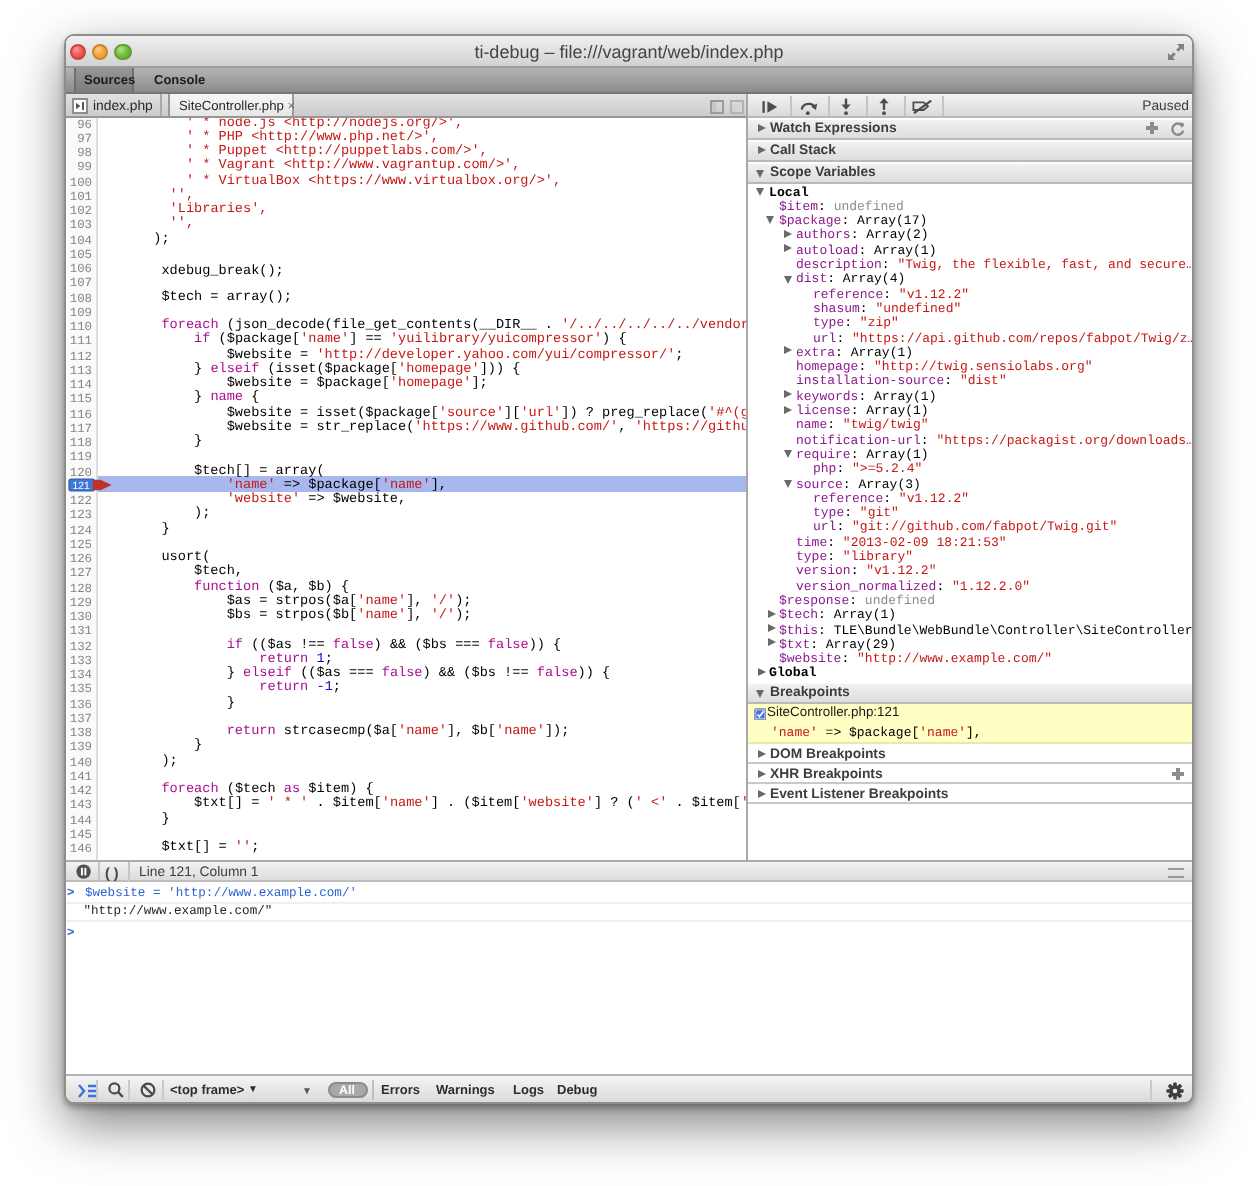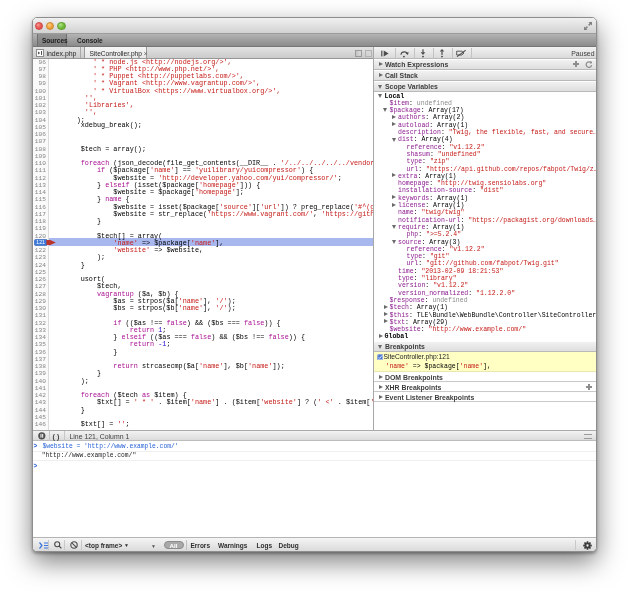--- a/index.html
+++ b/index.html
@@ -37,20 +37,21 @@
 .statusbar{left:0;top:412px;width:563px;height:11px;background:linear-gradient(#f2f2f2,#dcdcdc);border-top:1px solid #ababab;border-bottom:1px solid #bdbdbd}
 .console{left:0;top:423px;width:563px;height:96px;background:#fff}
 .crow{left:0;width:563px;font:6.3px "Liberation Mono",monospace;white-space:pre}
 .bottombar{left:0;top:519px;width:563px;height:14px;background:linear-gradient(#f5f5f5,#dadada);border-top:1px solid #b4b4b4}
 .bbt{font-size:6.5px;color:#2e2e2e;top:3.5px;font-weight:bold}
 .ytag{left:0;width:223px;background:#ffffc4}
 svg{display:block}
 </style></head><body>
 <div id="win">
  <div class="titlebar">
+  <div class="title">ti-debug – file:///vagrant/web/index.php</div>
   <div class="tl" style="left:1.5px;background:radial-gradient(circle at 35% 30%,#f49d96,#ec6058 45%,#d8433b);border:0.5px solid #c44"></div>
   <div class="tl" style="left:12.8px;background:radial-gradient(circle at 35% 30%,#fbd087,#f6a845 45%,#e1912c);border:0.5px solid #c8862a"></div>
   <div class="tl" style="left:24.1px;background:radial-gradient(circle at 35% 30%,#b5e48d,#77c043 45%,#5da32c);border:0.5px solid #65a033"></div>
   <svg style="right:4.5px;top:3.5px" width="8" height="8" viewBox="0 0 9 9">
         <g fill="#808080">
           <path d="M5 0h4v4L7.6 2.6 5.8 4.4 4.6 3.2 6.4 1.4z"></path>
           <path d="M4 9H0V5l1.4 1.4 1.8-1.8 1.2 1.2L2.6 7.6z"></path>
         </g>
       </svg>
  </div>
@@ -93,62 +94,62 @@
       <div class="gn" style="top:35.95px">101</div>
       <div class="cl" style="top:35.95px;left:31.4px">&nbsp;&nbsp;&nbsp;&nbsp;&nbsp;<span class="s">'',</span></div>
       <div class="gn" style="top:43.20px">102</div>
       <div class="cl" style="top:43.20px;left:31.4px">&nbsp;&nbsp;&nbsp;&nbsp;&nbsp;<span class="s">'Libraries',</span></div>
       <div class="gn" style="top:50.45px">103</div>
       <div class="cl" style="top:50.45px;left:31.4px">&nbsp;&nbsp;&nbsp;&nbsp;&nbsp;<span class="s">'',</span></div>
       <div class="gn" style="top:57.70px">104</div>
       <div class="cl" style="top:57.70px;left:31.4px">&nbsp;&nbsp;&nbsp;);</div>
       <div class="gn" style="top:64.95px">105</div>
       <div class="gn" style="top:72.20px">106</div>
-      <div class="cl" style="top:63px;left:31.4px">&nbsp;&nbsp;&nbsp;&nbsp;xdebug_break();</div>
+      <div class="cl" style="top:74px;left:31.4px">&nbsp;&nbsp;&nbsp;&nbsp;xdebug_break();</div>
       <div class="gn" style="top:79.45px">107</div>
       <div class="gn" style="top:86.70px">108</div>
       <div class="cl" style="top:86.70px;left:31.4px">&nbsp;&nbsp;&nbsp;&nbsp;$tech = array();</div>
       <div class="gn" style="top:93.95px">109</div>
       <div class="gn" style="top:101.20px">110</div>
       <div class="cl" style="top:101.20px;left:31.4px">&nbsp;&nbsp;&nbsp;&nbsp;<span class="k">foreach</span> (json_decode(file_get_contents(__DIR__ . <span class="s">'/../../../../../vendor/composer/installed.json'</span>))  $package) {</div>
       <div class="gn" style="top:108.45px">111</div>
       <div class="cl" style="top:108.45px;left:31.4px">&nbsp;&nbsp;&nbsp;&nbsp;&nbsp;&nbsp;&nbsp;&nbsp;<span class="k">if</span> ($package[<span class="s">'name'</span>] == <span class="s">'yuilibrary/yuicompressor'</span>) {</div>
       <div class="gn" style="top:115.70px">112</div>
       <div class="cl" style="top:115.70px;left:31.4px">&nbsp;&nbsp;&nbsp;&nbsp;&nbsp;&nbsp;&nbsp;&nbsp;&nbsp;&nbsp;&nbsp;&nbsp;$website = <span class="s">'http://developer.yahoo.com/yui/compressor/'</span>;</div>
       <div class="gn" style="top:122.95px">113</div>
       <div class="cl" style="top:122.95px;left:31.4px">&nbsp;&nbsp;&nbsp;&nbsp;&nbsp;&nbsp;&nbsp;&nbsp;} <span class="k">elseif</span> (isset($package[<span class="s">'homepage'</span>])) {</div>
       <div class="gn" style="top:130.20px">114</div>
       <div class="cl" style="top:130.20px;left:31.4px">&nbsp;&nbsp;&nbsp;&nbsp;&nbsp;&nbsp;&nbsp;&nbsp;&nbsp;&nbsp;&nbsp;&nbsp;$website = $package[<span class="s">'homepage'</span>];</div>
       <div class="gn" style="top:137.45px">115</div>
       <div class="cl" style="top:137.45px;left:31.4px">&nbsp;&nbsp;&nbsp;&nbsp;&nbsp;&nbsp;&nbsp;&nbsp;} <span class="k">name</span> {</div>
       <div class="gn" style="top:144.70px">116</div>
       <div class="cl" style="top:144.70px;left:31.4px">&nbsp;&nbsp;&nbsp;&nbsp;&nbsp;&nbsp;&nbsp;&nbsp;&nbsp;&nbsp;&nbsp;&nbsp;$website = isset($package[<span class="s">'source'</span>][<span class="s">'url'</span>]) ? preg_replace(<span class="s">'#^(git|https?)://#'</span>, , $package[]) : ;</div>
       <div class="gn" style="top:151.95px">117</div>
-      <div class="cl" style="top:151.95px;left:31.4px">&nbsp;&nbsp;&nbsp;&nbsp;&nbsp;&nbsp;&nbsp;&nbsp;&nbsp;&nbsp;&nbsp;&nbsp;$website = str_replace(<span class="s">'https://www.vagrant.com/'</span>, <span class="s">'https://github.com/'</span>, $website);</div>
+      <div class="cl" style="top:151.95px;left:31.4px">&nbsp;&nbsp;&nbsp;&nbsp;&nbsp;&nbsp;&nbsp;&nbsp;&nbsp;&nbsp;&nbsp;&nbsp;$website = str_replace(<span class="s">'https://www.github.com/'</span>, <span class="s">'https://github.com/'</span>, $website);</div>
       <div class="gn" style="top:159.20px">118</div>
       <div class="cl" style="top:159.20px;left:31.4px">&nbsp;&nbsp;&nbsp;&nbsp;&nbsp;&nbsp;&nbsp;&nbsp;}</div>
       <div class="gn" style="top:166.45px">119</div>
       <div class="gn" style="top:173.70px">120</div>
       <div class="cl" style="top:173.70px;left:31.4px">&nbsp;&nbsp;&nbsp;&nbsp;&nbsp;&nbsp;&nbsp;&nbsp;$tech[] = array(</div>
       <div class="gn" style="top:180.95px">121</div>
       <div class="hl" style="top:179.05px"></div>
       <div class="cl" style="top:180.95px;left:31.4px">&nbsp;&nbsp;&nbsp;&nbsp;&nbsp;&nbsp;&nbsp;&nbsp;&nbsp;&nbsp;&nbsp;&nbsp;<span class="s">'name'</span> =&gt; $package[<span class="s">'name'</span>],</div>
       <div class="gn" style="top:188.20px">122</div>
       <div class="cl" style="top:188.20px;left:31.4px">&nbsp;&nbsp;&nbsp;&nbsp;&nbsp;&nbsp;&nbsp;&nbsp;&nbsp;&nbsp;&nbsp;&nbsp;<span class="s">'website'</span> =&gt; $website,</div>
       <div class="gn" style="top:195.45px">123</div>
       <div class="cl" style="top:195.45px;left:31.4px">&nbsp;&nbsp;&nbsp;&nbsp;&nbsp;&nbsp;&nbsp;&nbsp;);</div>
       <div class="gn" style="top:202.70px">124</div>
       <div class="cl" style="top:202.70px;left:31.4px">&nbsp;&nbsp;&nbsp;&nbsp;}</div>
       <div class="gn" style="top:209.95px">125</div>
       <div class="gn" style="top:217.20px">126</div>
       <div class="cl" style="top:217.20px;left:31.4px">&nbsp;&nbsp;&nbsp;&nbsp;usort(</div>
       <div class="gn" style="top:224.45px">127</div>
       <div class="cl" style="top:224.45px;left:31.4px">&nbsp;&nbsp;&nbsp;&nbsp;&nbsp;&nbsp;&nbsp;&nbsp;$tech,</div>
       <div class="gn" style="top:231.70px">128</div>
-      <div class="cl" style="top:231.70px;left:31.4px">&nbsp;&nbsp;&nbsp;&nbsp;&nbsp;&nbsp;&nbsp;&nbsp;<span class="k">vagrantup</span> ($a, $b) {</div>
+      <div class="cl" style="top:231.70px;left:31.4px">&nbsp;&nbsp;&nbsp;&nbsp;&nbsp;&nbsp;&nbsp;&nbsp;<span class="k">function</span> ($a, $b) {</div>
       <div class="gn" style="top:238.95px">129</div>
       <div class="cl" style="top:238.95px;left:31.4px">&nbsp;&nbsp;&nbsp;&nbsp;&nbsp;&nbsp;&nbsp;&nbsp;&nbsp;&nbsp;&nbsp;&nbsp;$as = strpos($a[<span class="s">'name'</span>], <span class="s">'/'</span>);</div>
       <div class="gn" style="top:246.20px">130</div>
       <div class="cl" style="top:246.20px;left:31.4px">&nbsp;&nbsp;&nbsp;&nbsp;&nbsp;&nbsp;&nbsp;&nbsp;&nbsp;&nbsp;&nbsp;&nbsp;$bs = strpos($b[<span class="s">'name'</span>], <span class="s">'/'</span>);</div>
       <div class="gn" style="top:253.45px">131</div>
       <div class="gn" style="top:260.70px">132</div>
       <div class="cl" style="top:260.70px;left:31.4px">&nbsp;&nbsp;&nbsp;&nbsp;&nbsp;&nbsp;&nbsp;&nbsp;&nbsp;&nbsp;&nbsp;&nbsp;<span class="k">if</span> (($as !== <span class="k">false</span>) &amp;&amp; ($bs === <span class="k">false</span>)) {</div>
       <div class="gn" style="top:267.95px">133</div>
       <div class="cl" style="top:267.95px;left:31.4px">&nbsp;&nbsp;&nbsp;&nbsp;&nbsp;&nbsp;&nbsp;&nbsp;&nbsp;&nbsp;&nbsp;&nbsp;&nbsp;&nbsp;&nbsp;&nbsp;<span class="k">return</span> <span class="n">1</span>;</div>
       <div class="gn" style="top:275.20px">134</div>

